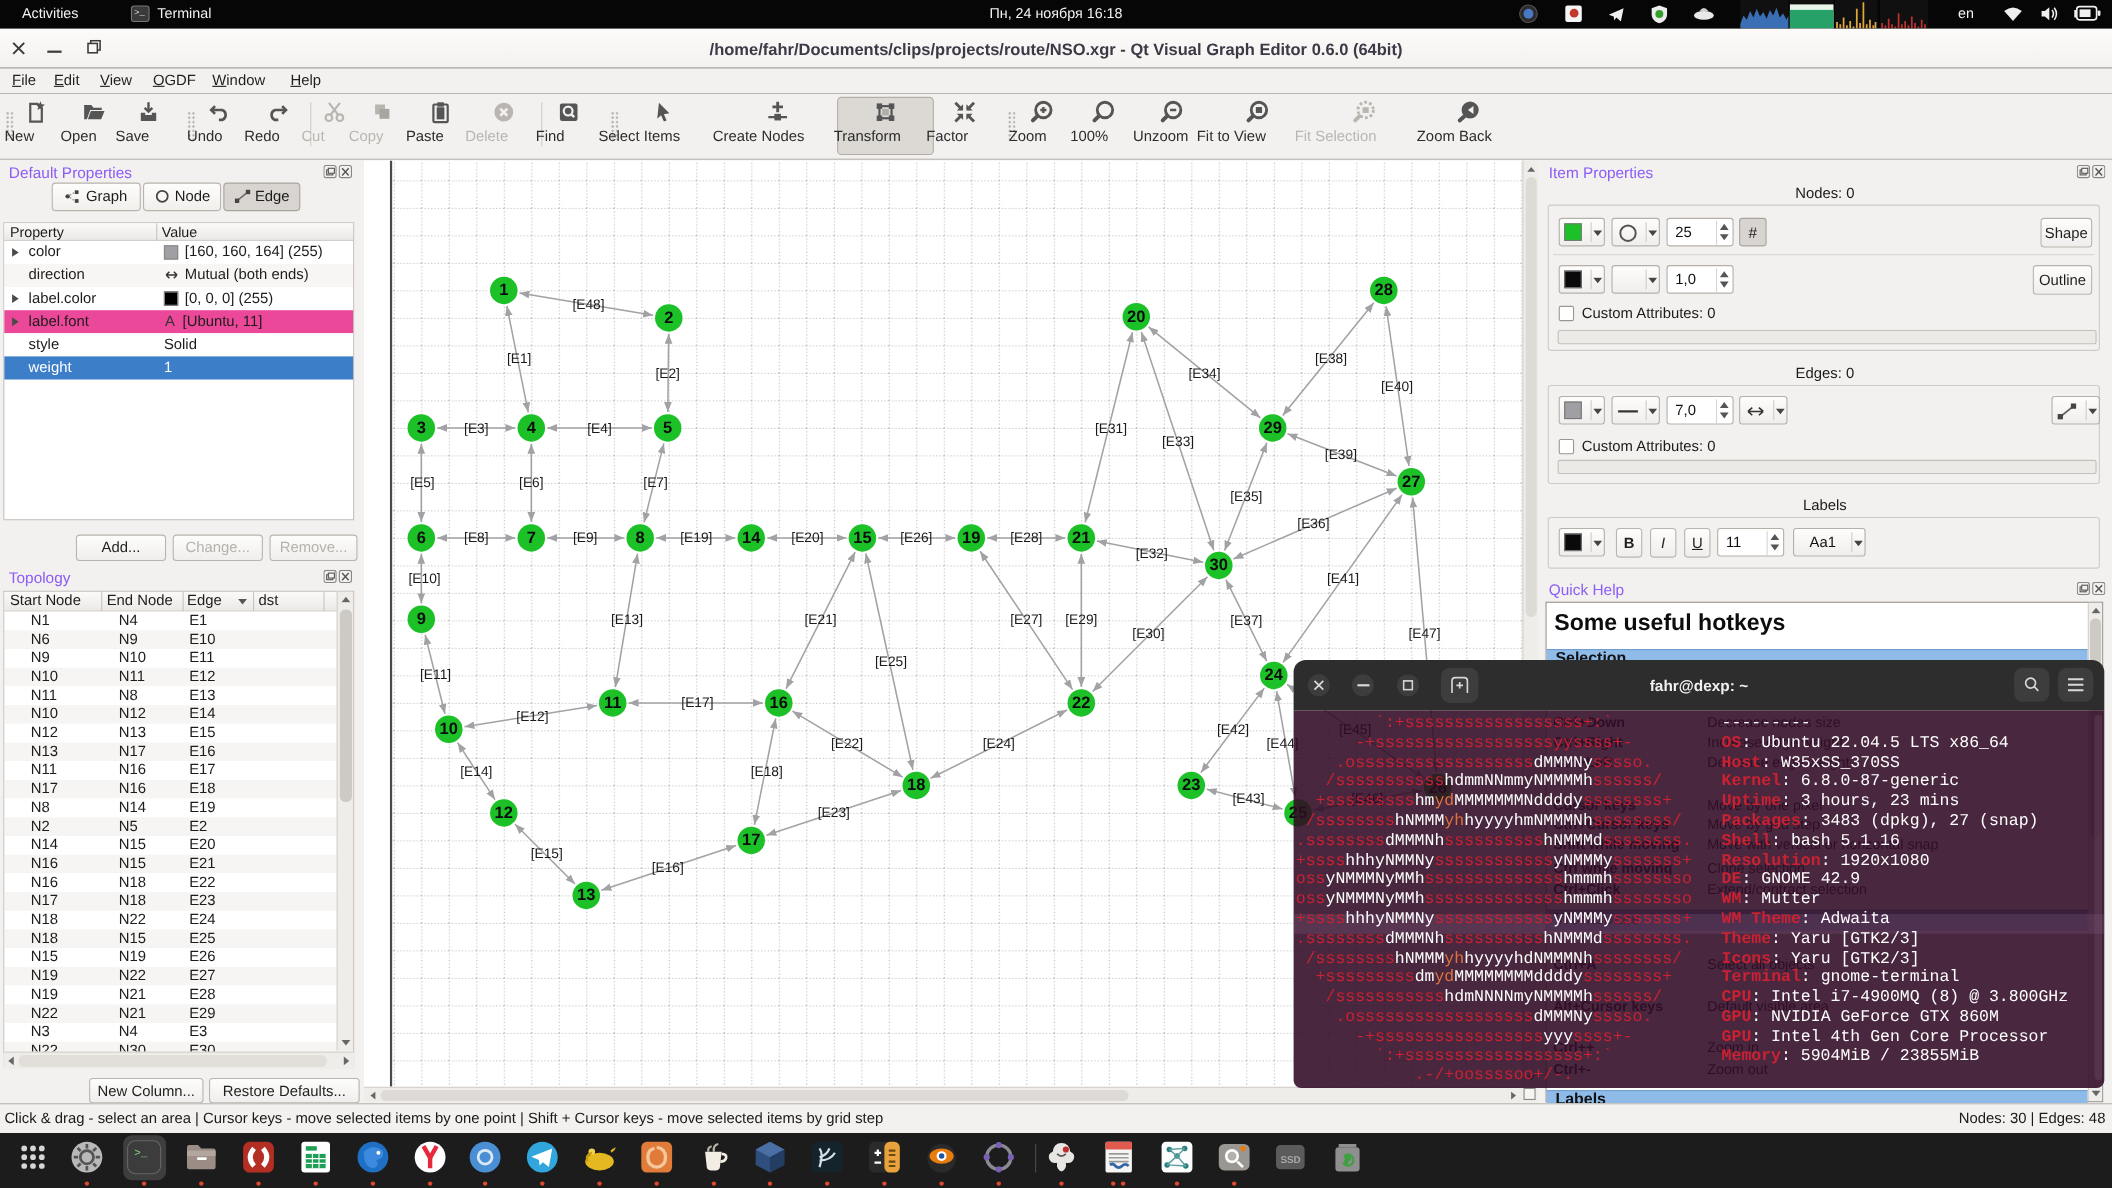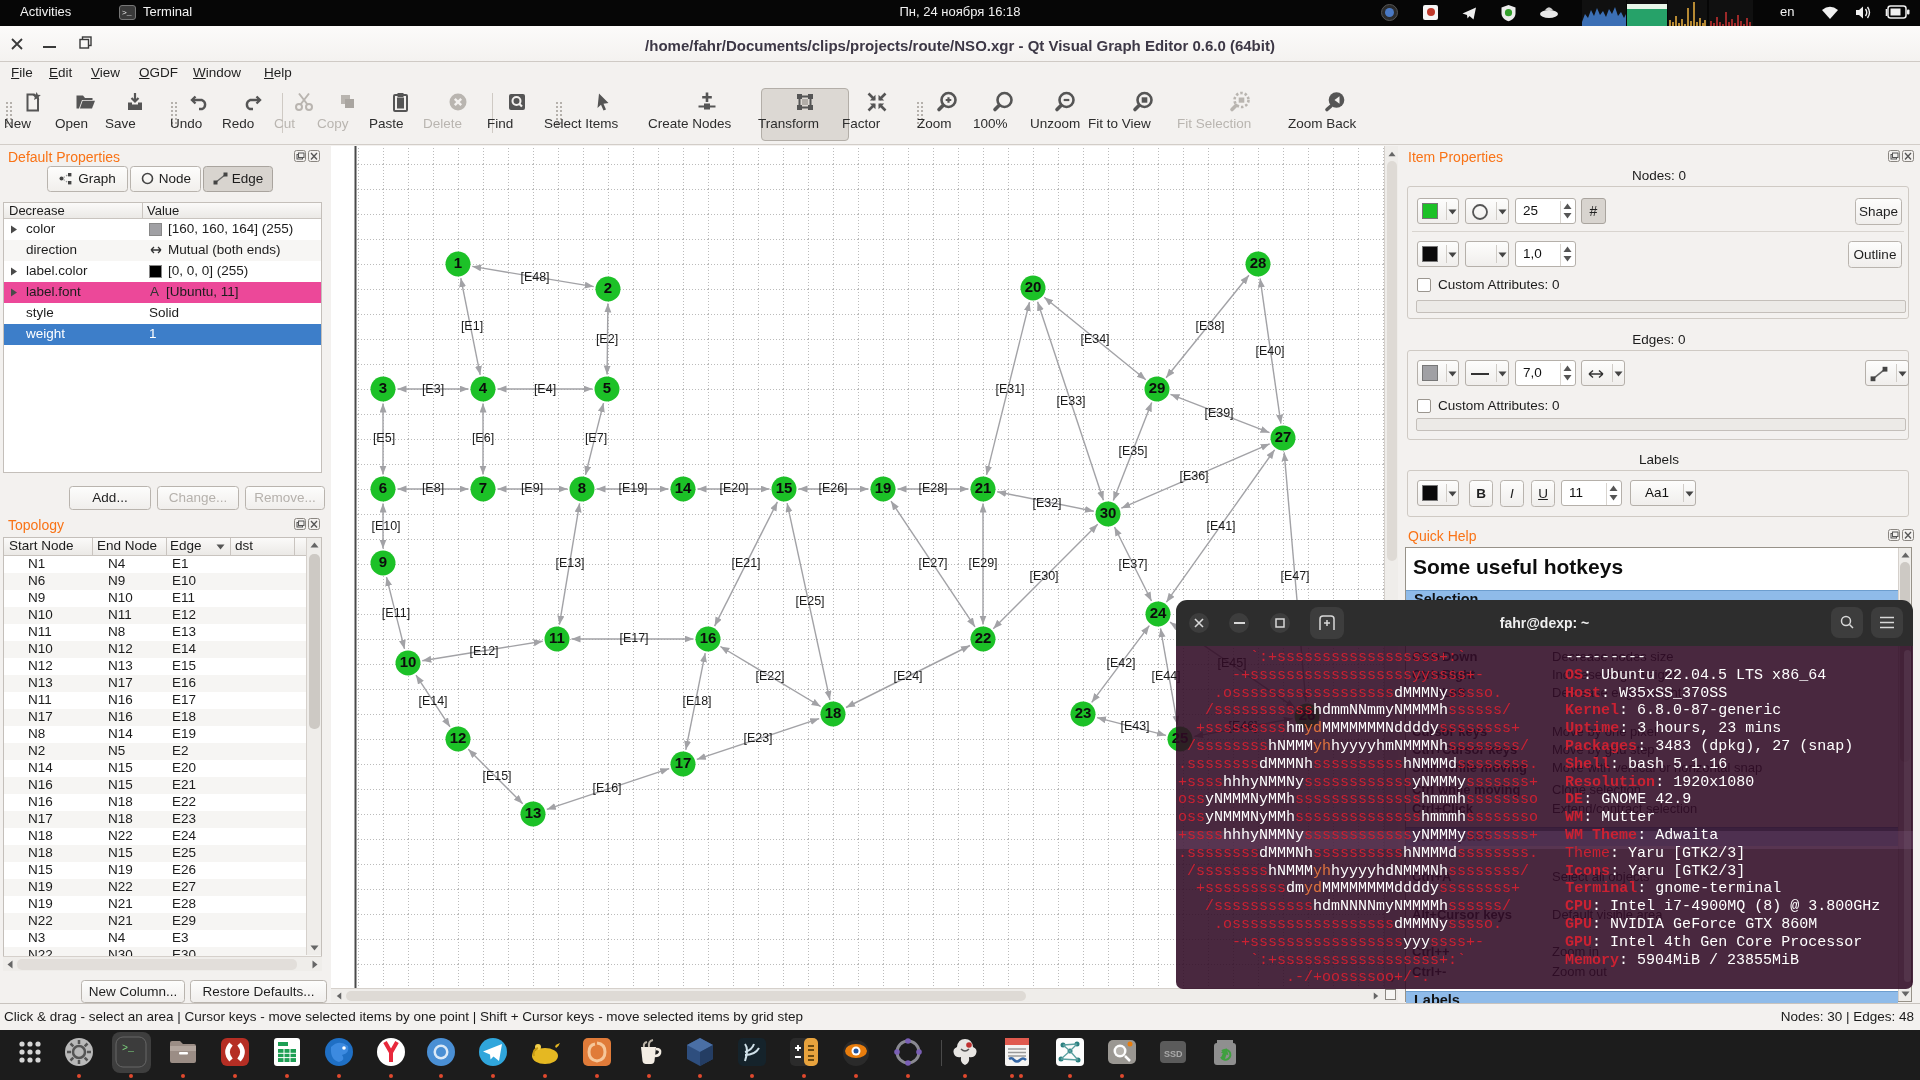--- a/index.html
+++ b/index.html
@@ -10,21 +10,21 @@
 .menubar{left:0;top:62px;width:1920px;height:23px;background:#f3f1ef;font-size:13.5px;color:#1f1f1f}
 .toolbar{left:0;top:85px;width:1920px;height:60px;background:#f3f1ef;border-bottom:1px solid #d2cdc8}
 .mainbg{left:0;top:145px;width:1920px;height:858px;background:#f3f1ef}
 .statusbar{left:0;top:1003px;width:1920px;height:27px;background:#f3f1ef;border-top:1px solid #c8c3be;font-size:13.5px;color:#1a1a1a}
 .dock{left:0;top:1030px;width:1920px;height:50px;background:#1c1c1c}
 .tool{position:absolute;top:6px;width:90px;color:#2d2d2d;font-size:13.5px}
 .tool svg{display:block;margin:0 auto 3px auto}
 .tool.dis{color:#b9b5b0}
 .vsep{position:absolute;top:8px;width:1px;height:40px;background:#cfcac4}
 .handle{position:absolute;top:16px;width:7px;height:26px;background-image:radial-gradient(circle,#b5b1ac 1px,transparent 1.2px);background-size:4px 4px}
-.panel-title{font-size:14px;color:#f97316}
+.panel-title{font-size:14px;color:#8b5cf6}
 .btn{position:absolute;background:linear-gradient(#fdfdfc,#f0eeec);border:1px solid #b9b4ae;border-radius:3.5px;font-size:13.5px;color:#1f1f1f;text-align:center}
 .btn.dis{color:#b5b1ac}
 .qh-row{position:absolute;font-size:13px;color:#2a2531}
 .qh-cmd{font-weight:bold}
 .bluehead{position:absolute;background:#8fbbe9;border-top:1px solid #6d9ecf;font-weight:bold;font-size:14.5px;color:#111;padding-left:8px}
 .term-red{color:#cb2132}.term-wh{color:#ffffff}.term-or{color:#e0733d}
 .mono{font-family:"Liberation Mono",monospace}
 </style></head>
 <body>
 
@@ -223,21 +223,21 @@
 <div class="abs" style="left:130px;top:166px;width:71px;height:26px;background:linear-gradient(#fdfdfc,#f1efec);border:1px solid #b9b4ae;border-radius:3.5px;font-size:13.5px;color:#1c1c1c;text-align:center;line-height:24px"><svg width="15" height="13" viewBox="0 0 15 13" style="vertical-align:-2px;margin-right:4px">
       <circle cx="7.5" cy="6.5" r="5" fill="none" stroke="#444" stroke-width="1.6"></circle>
     </svg>Node</div>
 <div class="abs" style="left:203px;top:166px;width:70px;height:26px;background:#d8d4cf;border:1px solid #a9a49e;border-radius:3.5px;font-size:13.5px;color:#1c1c1c;text-align:center;line-height:24px"><svg width="15" height="13" viewBox="0 0 15 13" style="vertical-align:-2px;margin-right:4px">
       <path d="M2.5,10.5 L12.5,2.5" stroke="#666" stroke-width="1.4"></path>
       <rect x="0.5" y="8.5" width="4" height="4" fill="#444"></rect>
       <rect x="10.5" y="0.5" width="4" height="4" fill="#444"></rect>
     </svg>Edge</div>
 <div class="abs" style="left:3px;top:202px;width:319px;height:271px;background:#fff;border:1px solid #c4bfba">
     <div style="height:16px;background:linear-gradient(#fbfaf9,#ebe9e6);border-bottom:1px solid #c9c4bf;font-size:13px;color:#1c1c1c;position:relative">
-      <span style="position:absolute;left:5px;top:0">Decrease</span>
+      <span style="position:absolute;left:5px;top:0">Property</span>
       <span style="position:absolute;left:143px;top:0">Value</span>
       <span style="position:absolute;left:138px;top:0;width:1px;height:16px;background:#c9c4bf"></span>
     </div>
     <div style="position:relative;height:21px;background:#fff;color:#1c1c1c;font-size:13.5px">
       <svg style="position:absolute;left:6px;top:6px" width="8" height="9" viewBox="0 0 8 9">
         <path d="M1,0.5 L7,4.5 L1,8.5 Z" fill="#4a4a4a"></path>
       </svg>
       <span style="position:absolute;left:22px;top:2px">color</span>
       <span style="position:absolute;left:145px;top:4px;width:13px;height:13px;background:#a0a0a4;border:1px solid #888"></span>
       <span style="position:absolute;left:164px;top:2px">[160, 160, 164] (255)</span>
@@ -1033,21 +1033,21 @@
 <span class="term-red">      -+ssssssssssssssssssyyssss+-</span><span class="term-wh">         </span><span class="term-red" style="font-weight:bold;">OS</span><span class="term-wh" style="">: Ubuntu 22.04.5 LTS x86_64</span>
 <span class="term-red">    .ossssssssssssssssss</span><span class="term-wh">dMMMNy</span><span class="term-red">sssso.</span><span class="term-wh">       </span><span class="term-red" style="font-weight:bold;">Host</span><span class="term-wh" style="">: W35xSS_370SS</span>
 <span class="term-red">   /sssssssssss</span><span class="term-wh">hdmmNNmmyNMMMMh</span><span class="term-red">ssssss/</span><span class="term-wh">      </span><span class="term-red" style="font-weight:bold;">Kernel</span><span class="term-wh" style="">: 6.8.0-87-generic</span>
 <span class="term-red">  +sssssssss</span><span class="term-wh">hm</span><span class="term-or">yd</span><span class="term-wh">MMMMMMMNddddy</span><span class="term-red">ssssssss+</span><span class="term-wh">     </span><span class="term-red" style="font-weight:bold;">Uptime</span><span class="term-wh" style="">: 3 hours, 23 mins</span>
 <span class="term-red"> /ssssssss</span><span class="term-wh">hNMMM</span><span class="term-or">yh</span><span class="term-wh">hyyyyhmNMMMNh</span><span class="term-red">ssssssss/</span><span class="term-wh">    </span><span class="term-red" style="font-weight:bold;">Packages</span><span class="term-wh" style="">: 3483 (dpkg), 27 (snap)</span>
 <span class="term-red">.ssssssss</span><span class="term-wh">dMMMNh</span><span class="term-red">ssssssssss</span><span class="term-wh">hNMMMd</span><span class="term-red">ssssssss.</span><span class="term-wh">   </span><span class="term-red" style="font-weight:bold;">Shell</span><span class="term-wh" style="">: bash 5.1.16</span>
 <span class="term-red">+ssss</span><span class="term-wh">hhhyNMMNy</span><span class="term-red">ssssssssssss</span><span class="term-wh">yNMMMy</span><span class="term-red">sssssss+</span><span class="term-wh">   </span><span class="term-red" style="font-weight:bold;">Resolution</span><span class="term-wh" style="">: 1920x1080</span>
 <span class="term-red">oss</span><span class="term-wh">yNMMMNyMMh</span><span class="term-red">ssssssssssssss</span><span class="term-wh">hmmmh</span><span class="term-red">ssssssso</span><span class="term-wh">   </span><span class="term-red" style="font-weight:bold;">DE</span><span class="term-wh" style="">: GNOME 42.9</span>
 <span class="term-red">oss</span><span class="term-wh">yNMMMNyMMh</span><span class="term-red">ssssssssssssss</span><span class="term-wh">hmmmh</span><span class="term-red">ssssssso</span><span class="term-wh">   </span><span class="term-red" style="font-weight:bold;">WM</span><span class="term-wh" style="">: Mutter</span>
 <span class="term-red">+ssss</span><span class="term-wh">hhhyNMMNy</span><span class="term-red">ssssssssssss</span><span class="term-wh">yNMMMy</span><span class="term-red">sssssss+</span><span class="term-wh">   </span><span class="term-red" style="font-weight:bold;">WM Theme</span><span class="term-wh" style="">: Adwaita</span>
-<span class="term-red">.ssssssss</span><span class="term-wh">dMMMNh</span><span class="term-red">ssssssssss</span><span class="term-wh">hNMMMd</span><span class="term-red">ssssssss.</span><span class="term-wh">   </span><span class="term-red" style="font-weight:normal;">Theme</span><span class="term-wh" style="">: Yaru [GTK2/3]</span>
+<span class="term-red">.ssssssss</span><span class="term-wh">dMMMNh</span><span class="term-red">ssssssssss</span><span class="term-wh">hNMMMd</span><span class="term-red">ssssssss.</span><span class="term-wh">   </span><span class="term-red" style="font-weight:bold;">Theme</span><span class="term-wh" style="">: Yaru [GTK2/3]</span>
 <span class="term-red"> /ssssssss</span><span class="term-wh">hNMMM</span><span class="term-or">yh</span><span class="term-wh">hyyyyhdNMMMNh</span><span class="term-red">ssssssss/</span><span class="term-wh">    </span><span class="term-red" style="font-weight:bold;">Icons</span><span class="term-wh" style="">: Yaru [GTK2/3]</span>
 <span class="term-red">  +sssssssss</span><span class="term-wh">dm</span><span class="term-or">yd</span><span class="term-wh">MMMMMMMMddddy</span><span class="term-red">ssssssss+</span><span class="term-wh">     </span><span class="term-red" style="font-weight:bold;">Terminal</span><span class="term-wh" style="">: gnome-terminal</span>
 <span class="term-red">   /sssssssssss</span><span class="term-wh">hdmNNNNmyNMMMMh</span><span class="term-red">ssssss/</span><span class="term-wh">      </span><span class="term-red" style="font-weight:bold;">CPU</span><span class="term-wh" style="">: Intel i7-4900MQ (8) @ 3.800GHz</span>
 <span class="term-red">    .ossssssssssssssssss</span><span class="term-wh">dMMMNy</span><span class="term-red">sssso.</span><span class="term-wh">       </span><span class="term-red" style="font-weight:bold;">GPU</span><span class="term-wh" style="">: NVIDIA GeForce GTX 860M</span>
 <span class="term-red">      -+sssssssssssssssss</span><span class="term-wh">yyy</span><span class="term-red">ssss+-</span><span class="term-wh">         </span><span class="term-red" style="font-weight:bold;">GPU</span><span class="term-wh" style="">: Intel 4th Gen Core Processor</span>
 <span class="term-red">        `:+ssssssssssssssssss+:`</span><span class="term-wh">           </span><span class="term-red" style="font-weight:bold;">Memory</span><span class="term-wh" style="">: 5904MiB / 23855MiB</span>
 <span class="term-red">            .-/+oossssoo+/-.</span><span class="term-wh">               </span></pre>
       <div style="position:absolute;right:2px;top:4px;width:7px;height:332px;background:rgba(120,95,115,0.25);border-radius:4px"></div>
     </div>
   </div>

